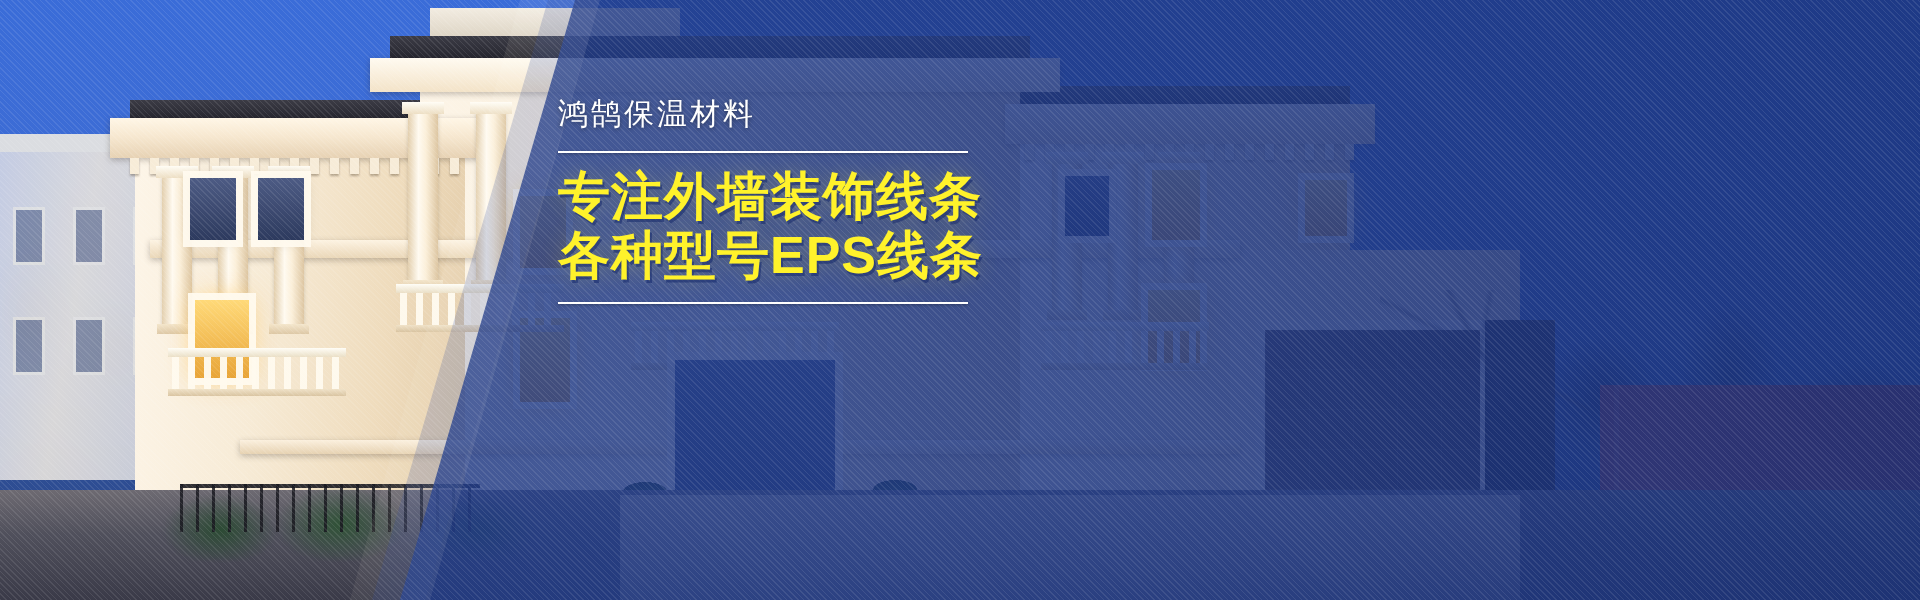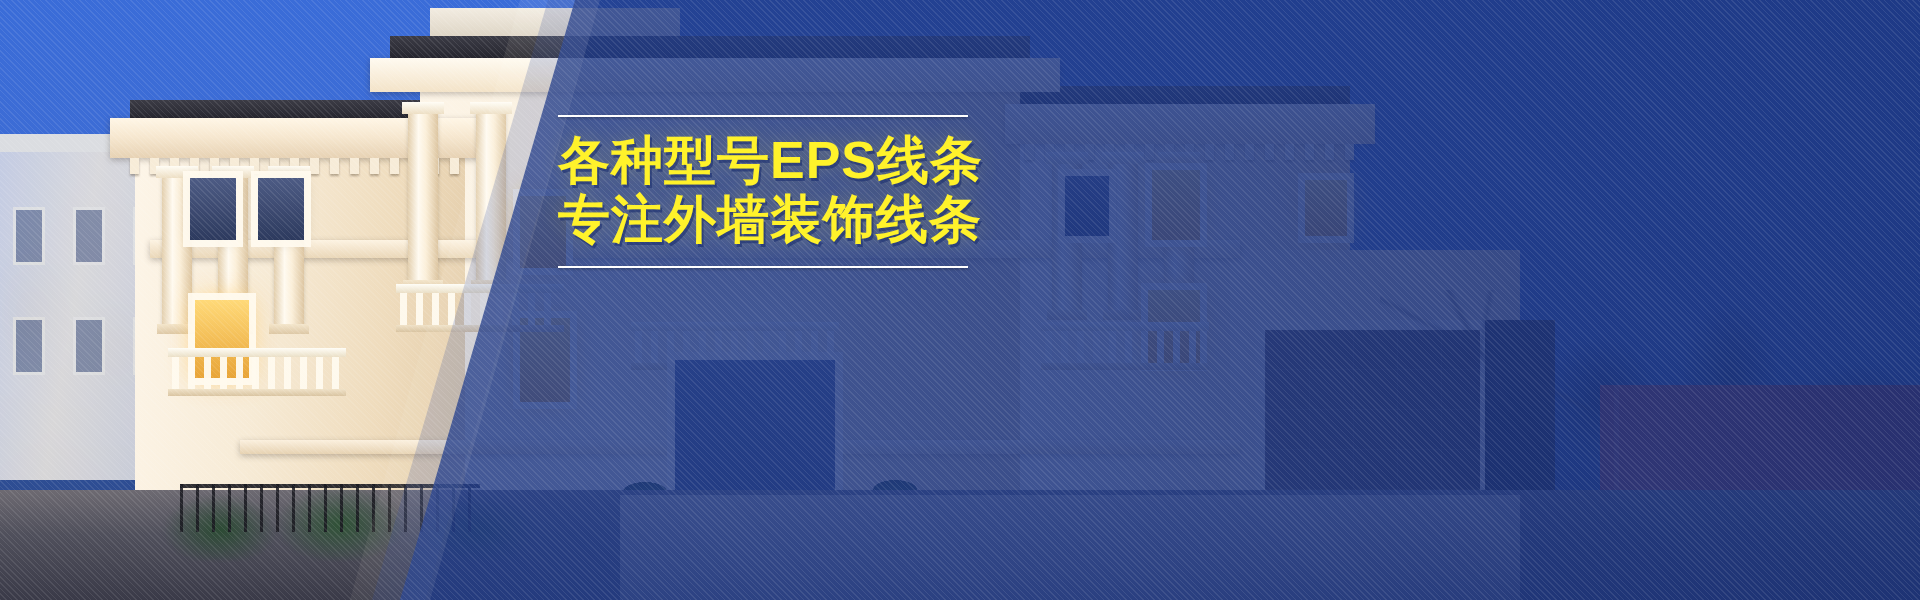--- a/index.html
+++ b/index.html
@@ -362,19 +362,20 @@
     <div class="hedge"></div>
     <div class="railing"></div>
   </div>
 
   <div class="bluepanel-soft"></div>
   <div class="bluepanel"></div>
   <div class="beam"></div>
   <div class="hatch"></div>
 
   <div class="copy">
+    <div class="brand">鸿鹄保温材料</div>
     <div class="rule"></div>
+    <div class="headline">专注外墙装饰线条</div>
     <div class="headline">各种型号EPS线条</div>
-    <div class="headline">专注外墙装饰线条</div>
     <div class="rule bottom"></div>
   </div>
 
 </div>
 
 </body></html>

